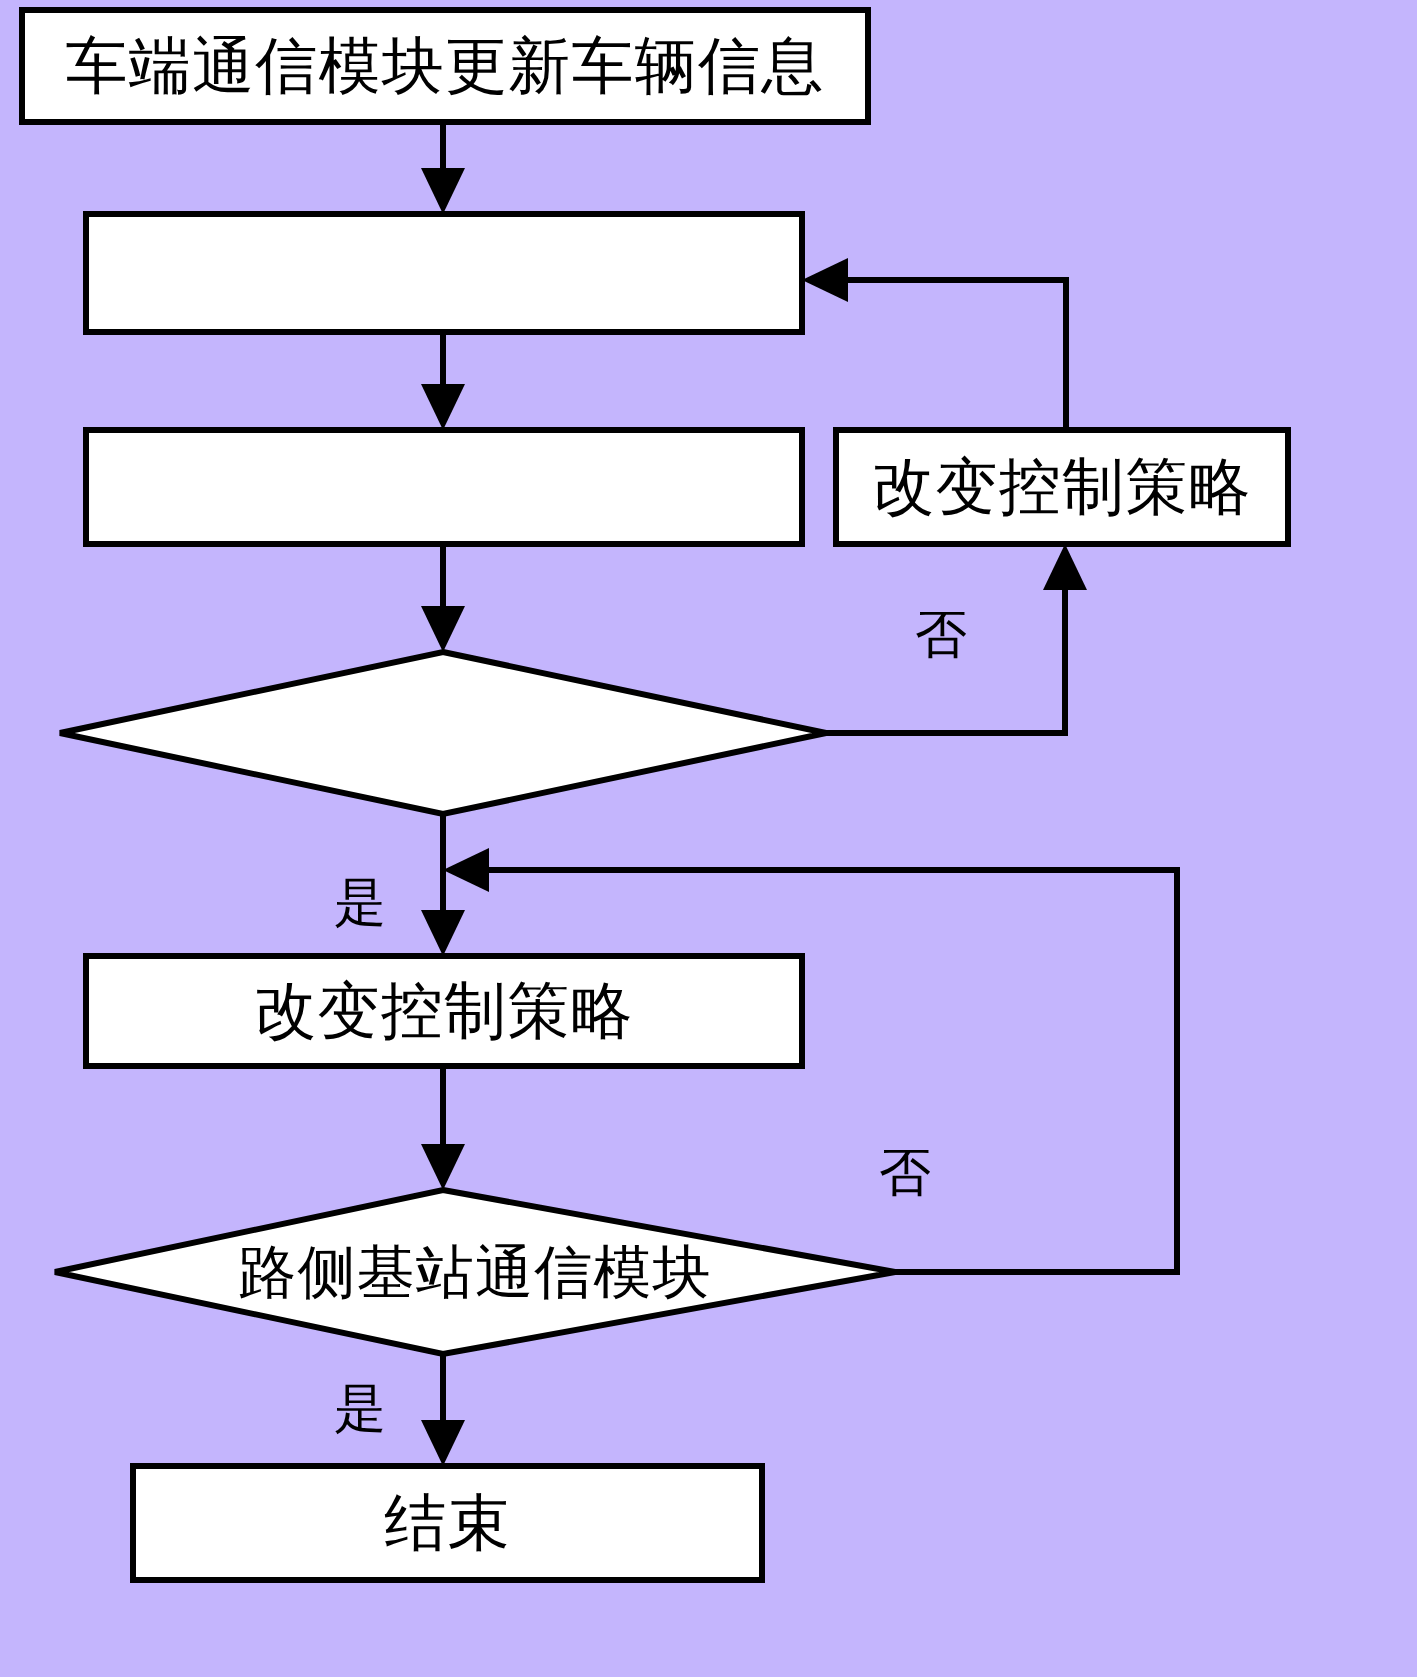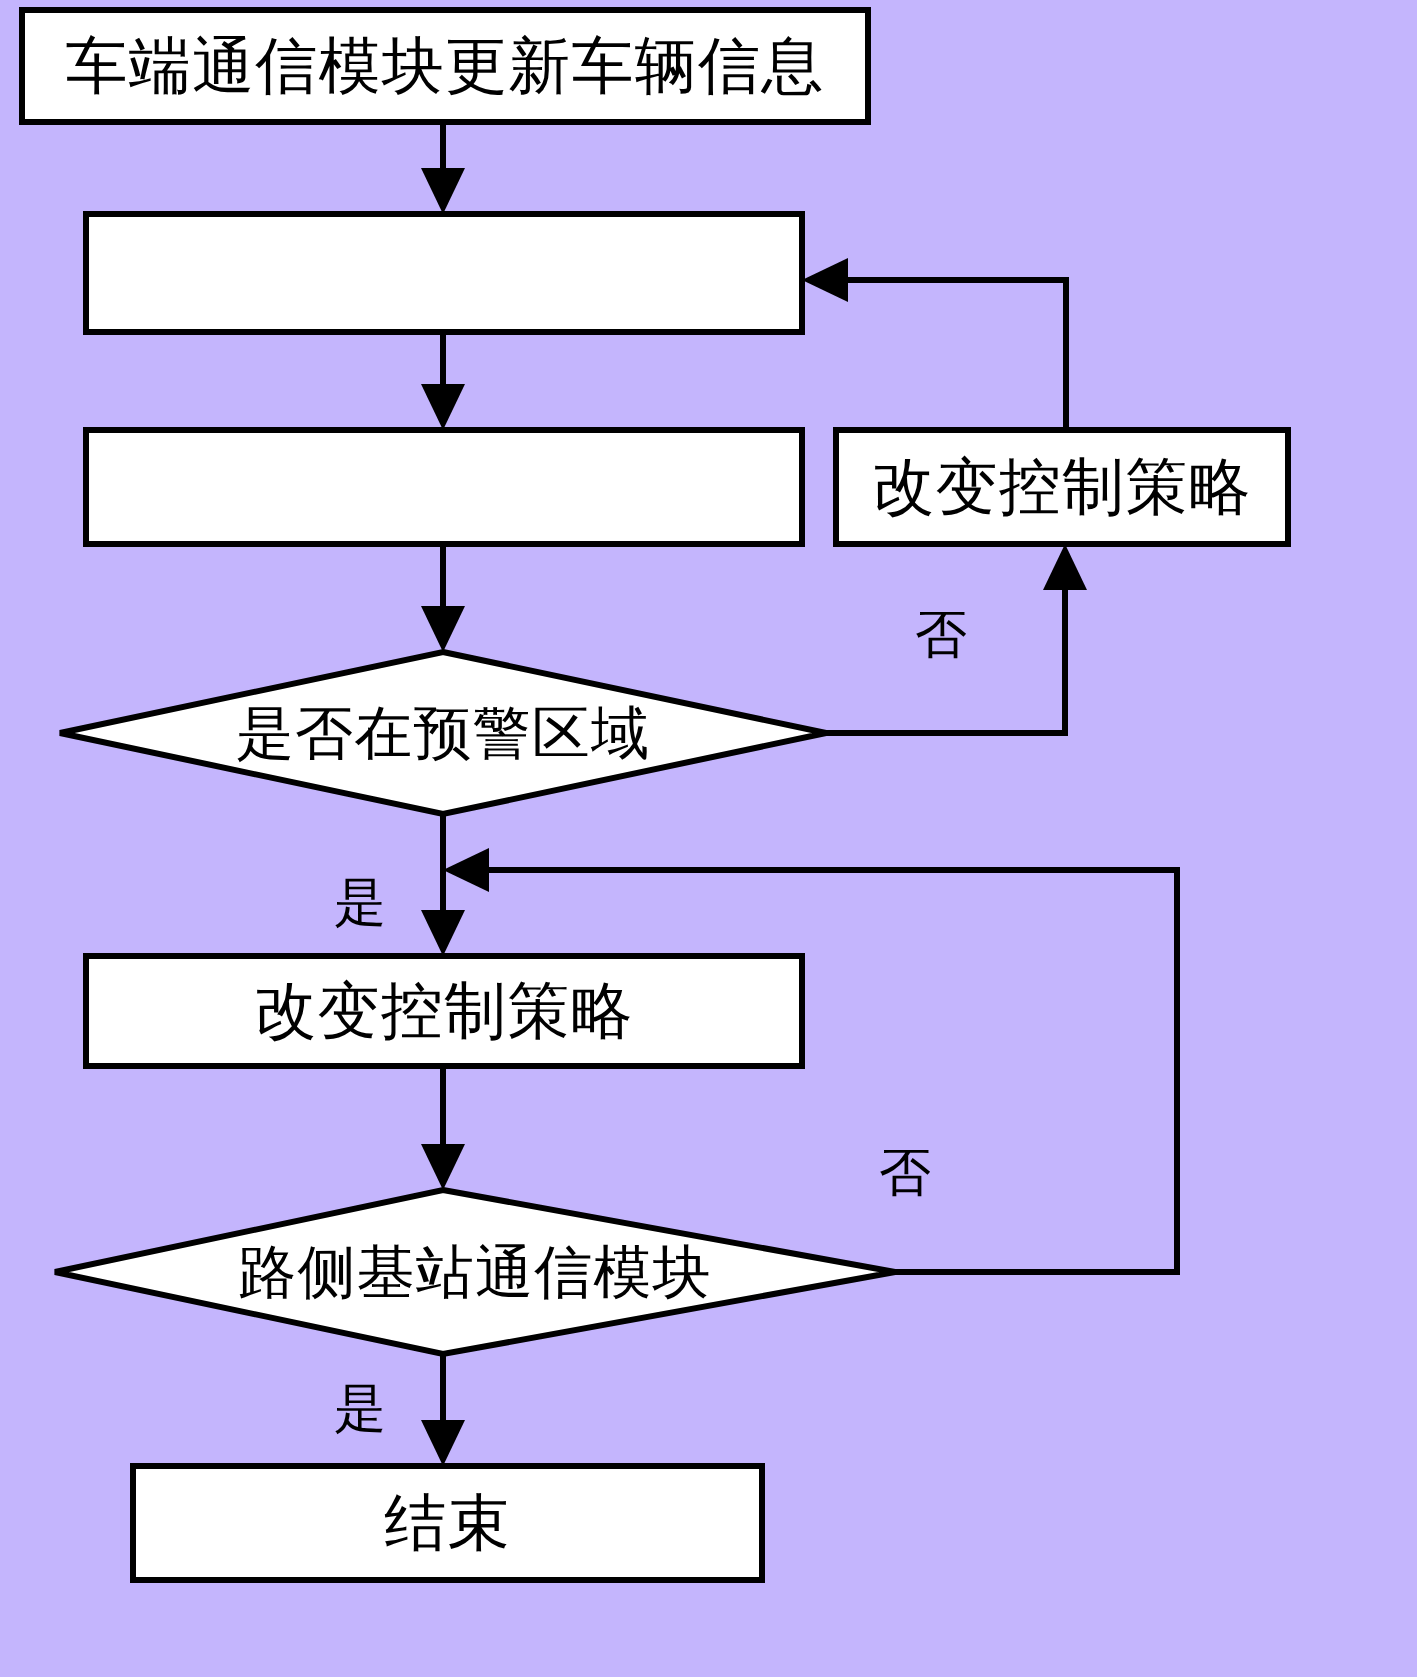--- a/index.html
+++ b/index.html
@@ -118,21 +118,20 @@
     <polygon class="arrow-head" points="443,1466 421,1420 465,1420"></polygon>
 
   </svg>
 
   <div class="node-label size-xl" style="left:22px; top:10px; width:846px; height:112px;">车端通信模块更新车辆信息</div>
 
 
 
   <div class="node-label size-xl" style="left:836px; top:430px; width:452px; height:114px;">改变控制策略</div>
 
-  <div class="node-label size-lg" style="left:60px; top:685px; width:766px; height:96px;">是否在预警区域</div>
 
   <div class="node-label size-xl" style="left:86px; top:956px; width:716px; height:110px;text-align:center;">改变控制策略</div>
 
   <div class="node-label size-lg" style="left:55px; top:1224px; width:840px; height:96px;">路侧基站通信模块</div>
 
   <div class="node-label size-xl" style="left:133px; top:1466px; width:629px; height:114px;">结束</div>
 
   <div class="edge-label size-edge" style="left:915px; top:608px;">否</div>
 
   <div class="edge-label size-edge" style="left:334px; top:876px;">是</div>

